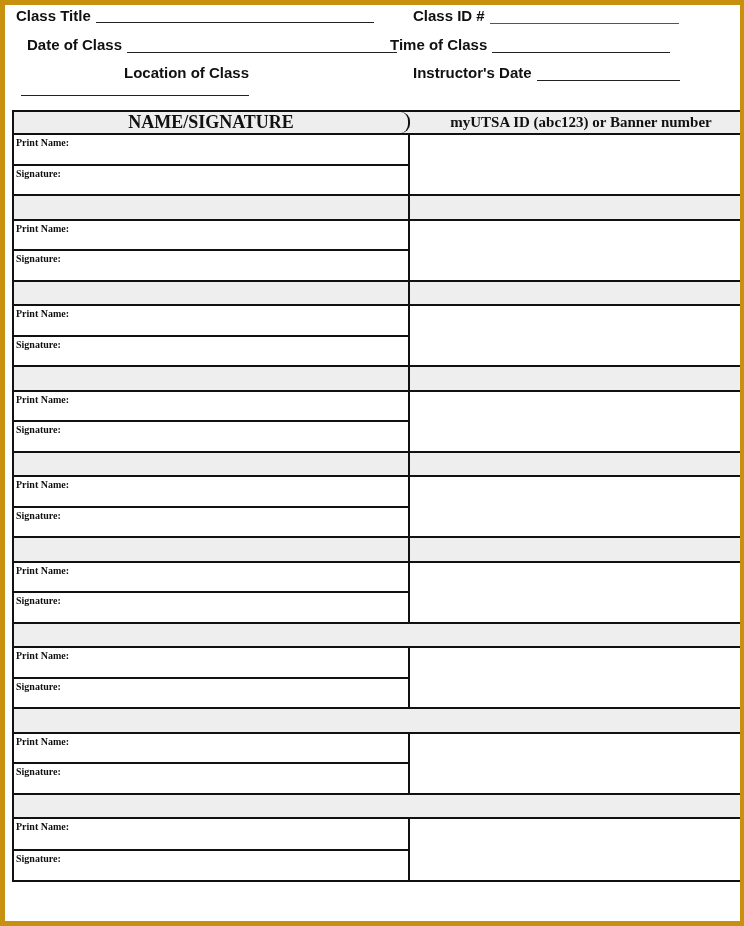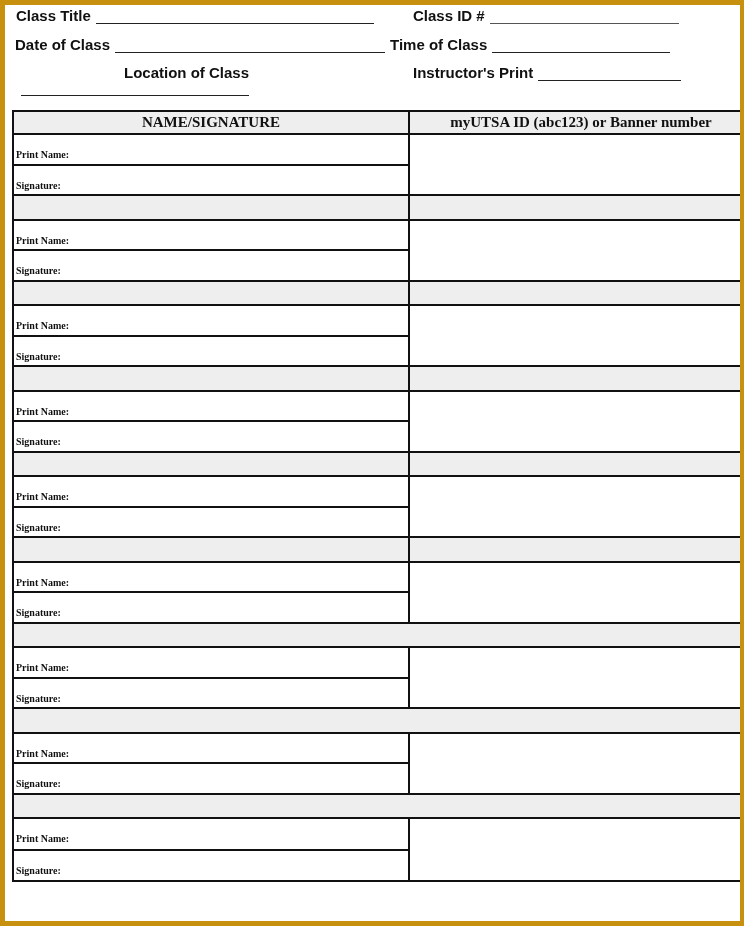--- a/index.html
+++ b/index.html
@@ -22,59 +22,59 @@
   }
   .row { display: flex; border-bottom: 2px solid #111; box-sizing: border-box; }
   .row:last-child { border-bottom: none; }
   .cell-left { width: 396px; border-right: 2px solid #111; box-sizing: border-box; }
   .cell-right { flex: 1; box-sizing: border-box; }
   .head-row { height: 23px; background: #eeeeee; }
   .head-row .cell-left, .head-row .cell-right {
     display: flex; align-items: center; justify-content: center;
     font-weight: bold; font-size: 15px; color: #111;
   }
-  .head-row .cell-left { font-size: 15px; }
+  .head-row .cell-left { font-size: 18px; border-radius: 9px; }
   .block { display: flex; border-bottom: 2px solid #111; height: 61px; box-sizing: border-box; }
   .block .cell-left { display: flex; flex-direction: column; }
   .sub {
-    flex: 1; font-size: 10px; font-weight: bold; color: #111; padding: 14px 0 0 2px;
+    flex: 1; font-size: 10px; font-weight: bold; color: #111; padding: 2px 0 0 2px;
     box-sizing: border-box;
   }
   .sub.top { border-bottom: 2px solid #111; }
   .spacer { height: 24.5px; background: #eeeeee; }
   .spacer.full .cell-right { width: 100%; }
 </style>
 </head>
 <body>
 
 <div class="page">
 
-  <div class="hdr-field" style="left:11px; top:2px;">
+  <div class="hdr-field" style="left:11px; top:2px;align-items:center;">
     <span>Class Title</span>
     <span class="line" style="width:278px;"></span>
   </div>
-  <div class="hdr-field" style="left:10px; top:31px;">
+  <div class="hdr-field" style="left:22px; top:31px;">
     <span>Date of Class</span>
     <span class="line" style="width:270px;"></span>
   </div>
   <div class="hdr-field" style="left:11px; top:59px;flex-direction:column;">
     <span>Location of Class</span>
     <span class="line" style="width:228px;"></span>
   </div>
 
   <div class="hdr-field" style="left:408px; top:2px;">
     <span>Class ID #</span>
     <span class="line thin" style="width:189px;"></span>
   </div>
   <div class="hdr-field" style="left:385px; top:31px;">
     <span>Time of Class</span>
     <span class="line" style="width:178px;"></span>
   </div>
   <div class="hdr-field" style="left:408px; top:59px;">
-    <span>Instructor's Print</span>
+    <span>Instructor's Date</span>
     <span class="line" style="width:143px;"></span>
   </div>
 
   <div class="tbl">
     <div class="row head-row">
       <div class="cell-left">NAME/SIGNATURE</div>
       <div class="cell-right">myUTSA ID (abc123) or Banner number</div>
     </div>
 
     <div class="block">

